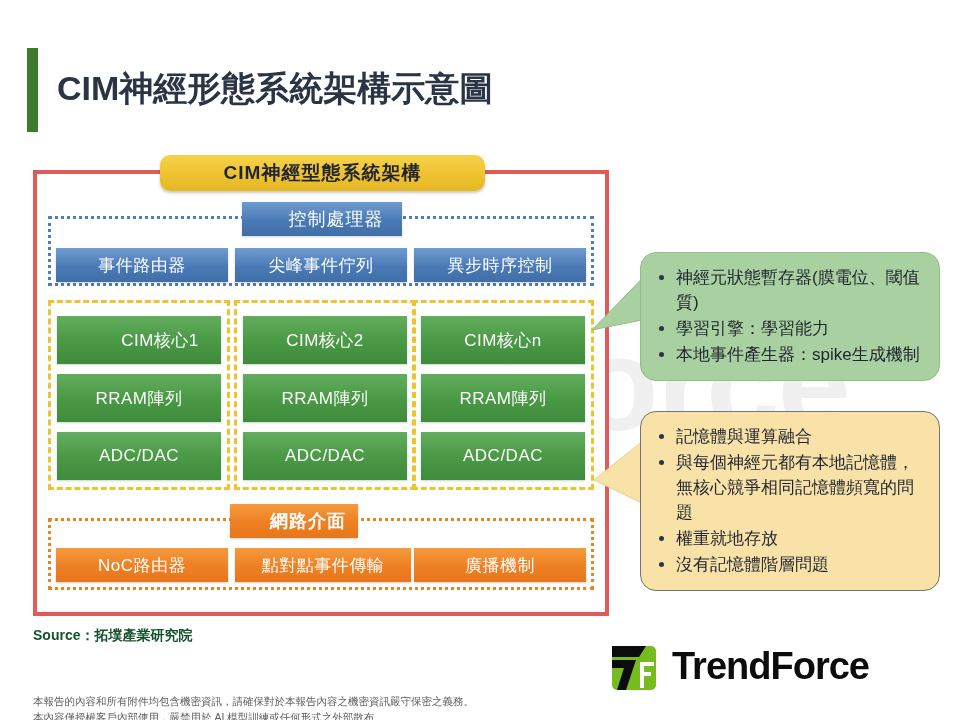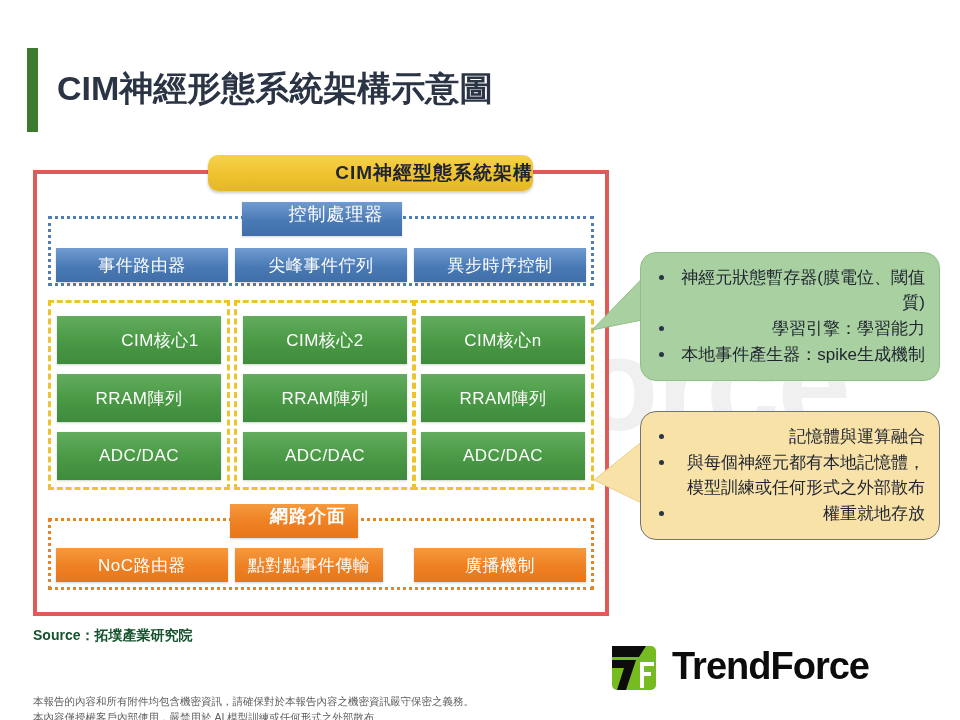--- a/index.html
+++ b/index.html
@@ -60,41 +60,40 @@
   }
 
   
   .arch-pill {
     position: absolute;
     left: 160px; top: 155px;
     width: 325px; height: 36px;
     border-radius: 10px;
     background: linear-gradient(180deg, #f6d24a 0%, #eec22f 55%, #e5b726 100%);
     box-shadow: 0 2px 3px rgba(0,0,0,0.22);
-    display: flex; align-items: center; justify-content: flex-end;
+    display: flex; align-items: center; justify-content: center;
     z-index: 5;
-    margin-left: 48px;
   }
   .arch-pill span {
     font-size: 19px; font-weight: bold; color: #1f2430;
     letter-spacing: 1px;
   }
 
   
   .group {
     position: absolute;
     z-index: 2;
   }
   .group-blue  { border: 3px dotted #4e7eb5; }
   .group-orange{ border: 3px dotted #e98420; }
 
   
   .group-head {
     position: absolute;
-    display: flex; justify-content: center;
+    display: flex; align-items: center; justify-content: center;
     z-index: 6;
     box-shadow: 0 1px 2px rgba(0,0,0,0.18);
     padding-left: 28px;
   }
   .head-blue {
     background: linear-gradient(180deg, #6f9bd0 0%, #4a7ab5 55%, #3f6ea8 100%);
   }
   .head-orange {
     background: linear-gradient(180deg, #f59a3d 0%, #ee8023 55%, #e8761b 100%);
   }
@@ -127,21 +126,20 @@
     padding: 12px 14px 12px 16px;
   }
   .callout ul { list-style: none; }
   .callout li {
     position: relative;
     font-size: 17px;
     line-height: 25px;
     color: #1f2430;
     padding-left: 19px;
     margin-bottom: 1px;
-    text-align: right;
   }
   .callout li::before {
     content: "";
     position: absolute;
     left: 2px; top: 10px;
     width: 5px; height: 5px;
     border-radius: 50%;
     background: #2b3445;
   }
   .callout-green {
@@ -247,21 +245,21 @@
 
   <div class="group group-orange" style="left:48px; top:518px; width:546px; height:72px;"></div>
 
   <div class="group-head head-orange" style="left:230px; top:504px; width:128px; height:34px;font-weight:bold;">
     <span>網路介面</span>
   </div>
 
   <div class="box box-orange" style="left:56px; top:548px; width:172px; height:34px;">
     <span>NoC路由器</span>
   </div>
-  <div class="box box-orange" style="left:235px; top:548px; width:148px; height:34px;">
+  <div class="box box-orange" style="left:235px; top:548px; width:176px; height:34px;">
     <span>點對點事件傳輸</span>
   </div>
   <div class="box box-orange" style="left:414px; top:548px; width:172px; height:34px;">
     <span>廣播機制</span>
   </div>
 
   <svg class="tail" style="left:586px; top:252px;" width="80" height="100" viewBox="0 0 80 100">
     <polygon points="78,4 6,78 66,66" fill="#a9d0a0" stroke="#92bf88" stroke-width="1"></polygon>
   </svg>
 
@@ -273,22 +271,23 @@
     <ul>
       <li>神經元狀態暫存器(膜電位、閾值質)</li>
       <li>學習引擎：學習能力</li>
       <li>本地事件產生器：spike生成機制</li>
     </ul>
   </div>
 
   <div class="callout callout-yellow">
     <ul>
       <li>記憶體與運算融合</li>
-      <li>與每個神經元都有本地記憶體，模型訓練或任何形式之外部散布</li>
+      <li>與每個神經元都有本地記憶體，無核心競爭相同記憶體頻寬的問題</li>
       <li>權重就地存放</li>
+      <li>沒有記憶體階層問題</li>
     </ul>
   </div>
 
   <div class="source">Source：拓墣產業研究院</div>
   <div class="disclaimer">
     <div>本報告的內容和所有附件均包含機密資訊，請確保對於本報告內容之機密資訊嚴守保密之義務。</div>
     <div>本內容僅授權客戶內部使用，嚴禁用於 AI 模型訓練或任何形式之外部散布。</div>
   </div>
 
   <svg class="logo" width="56" height="56" viewBox="0 0 56 56">

